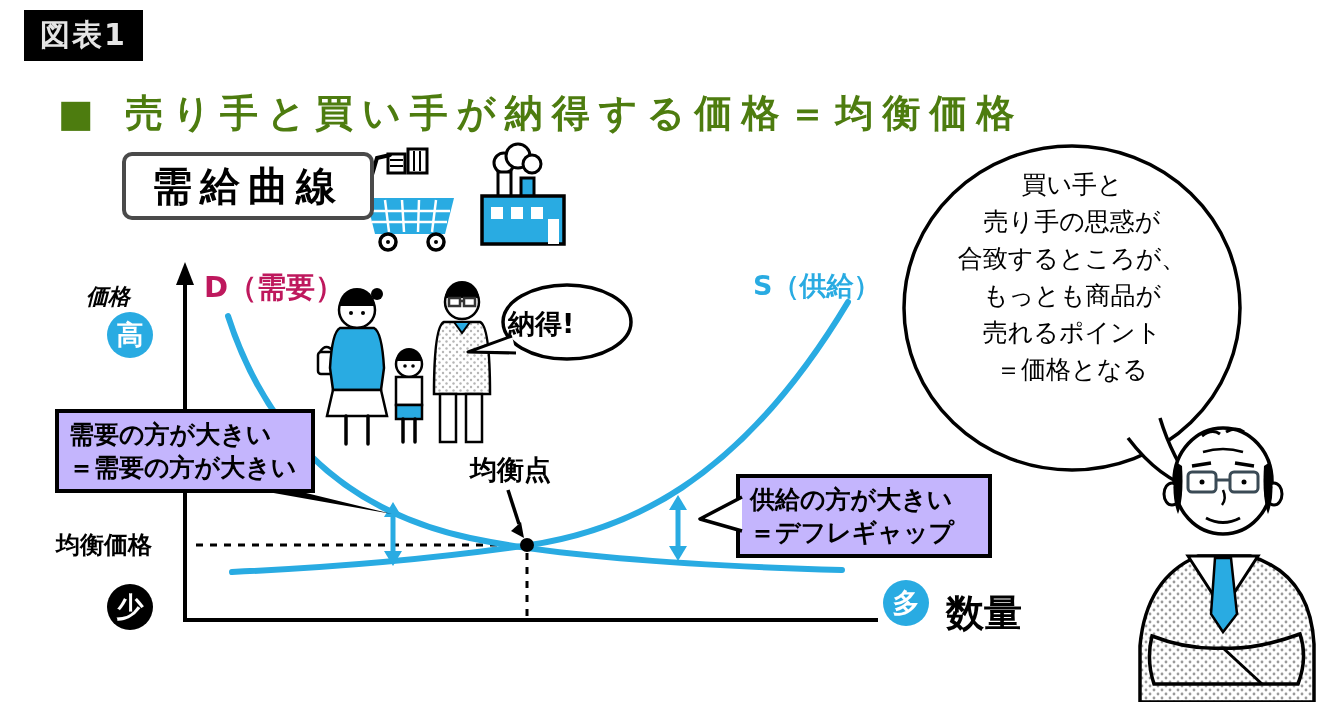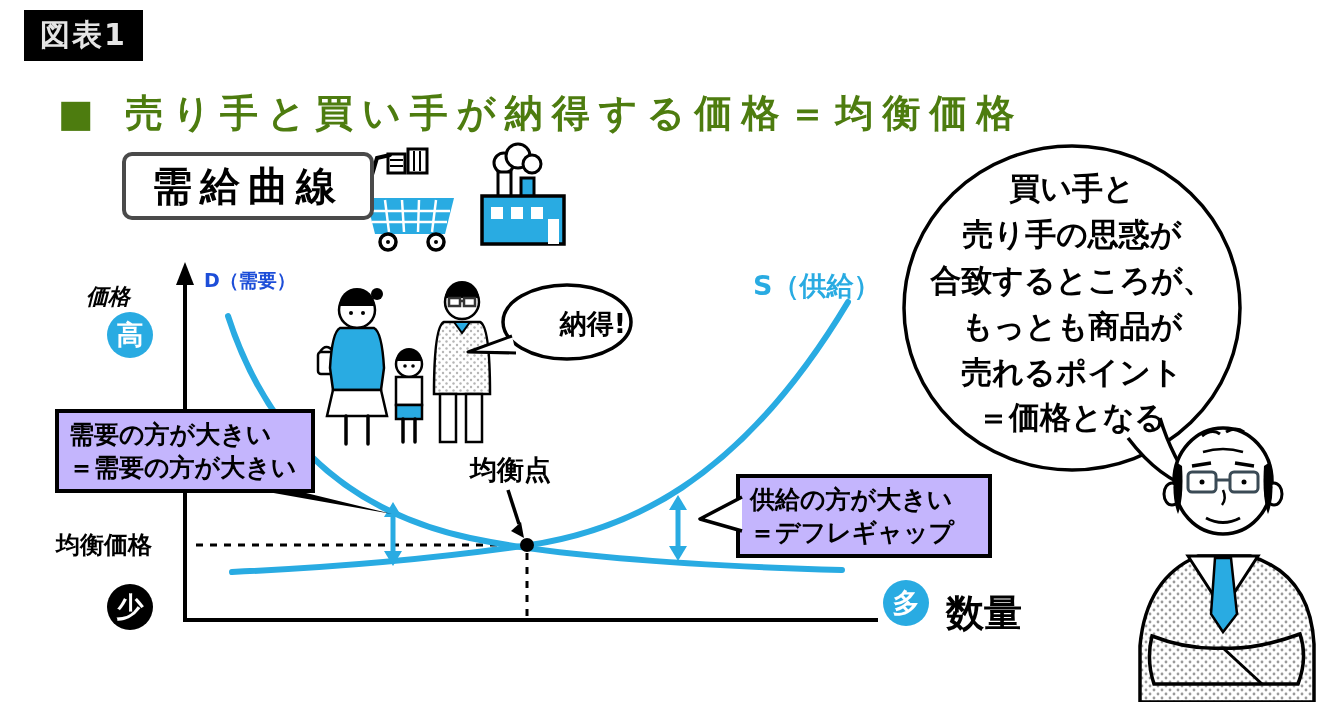--- a/index.html
+++ b/index.html
@@ -17,41 +17,41 @@
     left:58px;top:88px;color:#4d7c0f;font-size:38px;font-weight:800;letter-spacing:9px;z-index:2;white-space:nowrap;
   }
   .curve-box{
     left:74px;top:152px;width:252px;height:68px;border:4px solid #4a4a4a;border-radius:10px;
     display:flex;align-items:center;justify-content:center;font-size:40px;font-weight:800;
     letter-spacing:8px;background:#fff;z-index:2;box-sizing:border-box;margin-left:48px;
   }
   .axis-text{font-weight:800;z-index:2;white-space:nowrap;}
   .price-label{left:86px;top:282px;font-size:22px;font-style:italic;}
   .qty-label{left:946px;top:588px;font-size:38px;}
-  .d-label{left:204px;top:268px;font-size:19px;color:#1d4ed8;}
+  .d-label{left:204px;top:268px;font-size:29px;color:#be185d;}
   .s-label{left:753px;top:268px;font-size:27px;color:#29abe2;}
   .eq-point-label{left:470px;top:452px;font-size:27px;}
   .eq-price-label{left:56px;top:529px;font-size:24px;}
   .badge{
     width:46px;height:46px;border-radius:50%;color:#fff;display:flex;align-items:center;
     justify-content:center;font-size:27px;font-weight:800;z-index:2;
   }
   .badge.high{left:107px;top:312px;background:#29abe2;}
   .badge.low{left:107px;top:584px;background:#000;}
   .badge.many{left:883px;top:580px;background:#29abe2;}
   .callout{
     border:4px solid #000;background:#c4b5fd;padding:5px 10px;font-size:25px;font-weight:800;
     line-height:1.32;z-index:2;white-space:nowrap;box-sizing:border-box;
   }
   .callout span{display:block;}
   .callout.inflation{left:55px;top:409px;width:260px;}
   .callout.deflation{left:736px;top:474px;width:256px;}
-  .agree-label{left:508px;top:306px;width:118px;text-align:right;font-size:27px;font-weight:800;z-index:2;}
+  .agree-label{left:508px;top:306px;width:118px;text-align:left;font-size:27px;font-weight:800;z-index:2;}
   .bubble-text{
-    left:912px;top:166px;width:320px;text-align:center;font-size:31px;font-weight:700;
+    left:912px;top:166px;width:320px;text-align:center;font-size:25px;font-weight:400;
     line-height:1.48;z-index:2;
   }
   .bubble-text span{display:block;}
   .overlay{z-index:3;pointer-events:none;}
 </style>
 </head>
 <body>
 
 <div id="stage">
 

